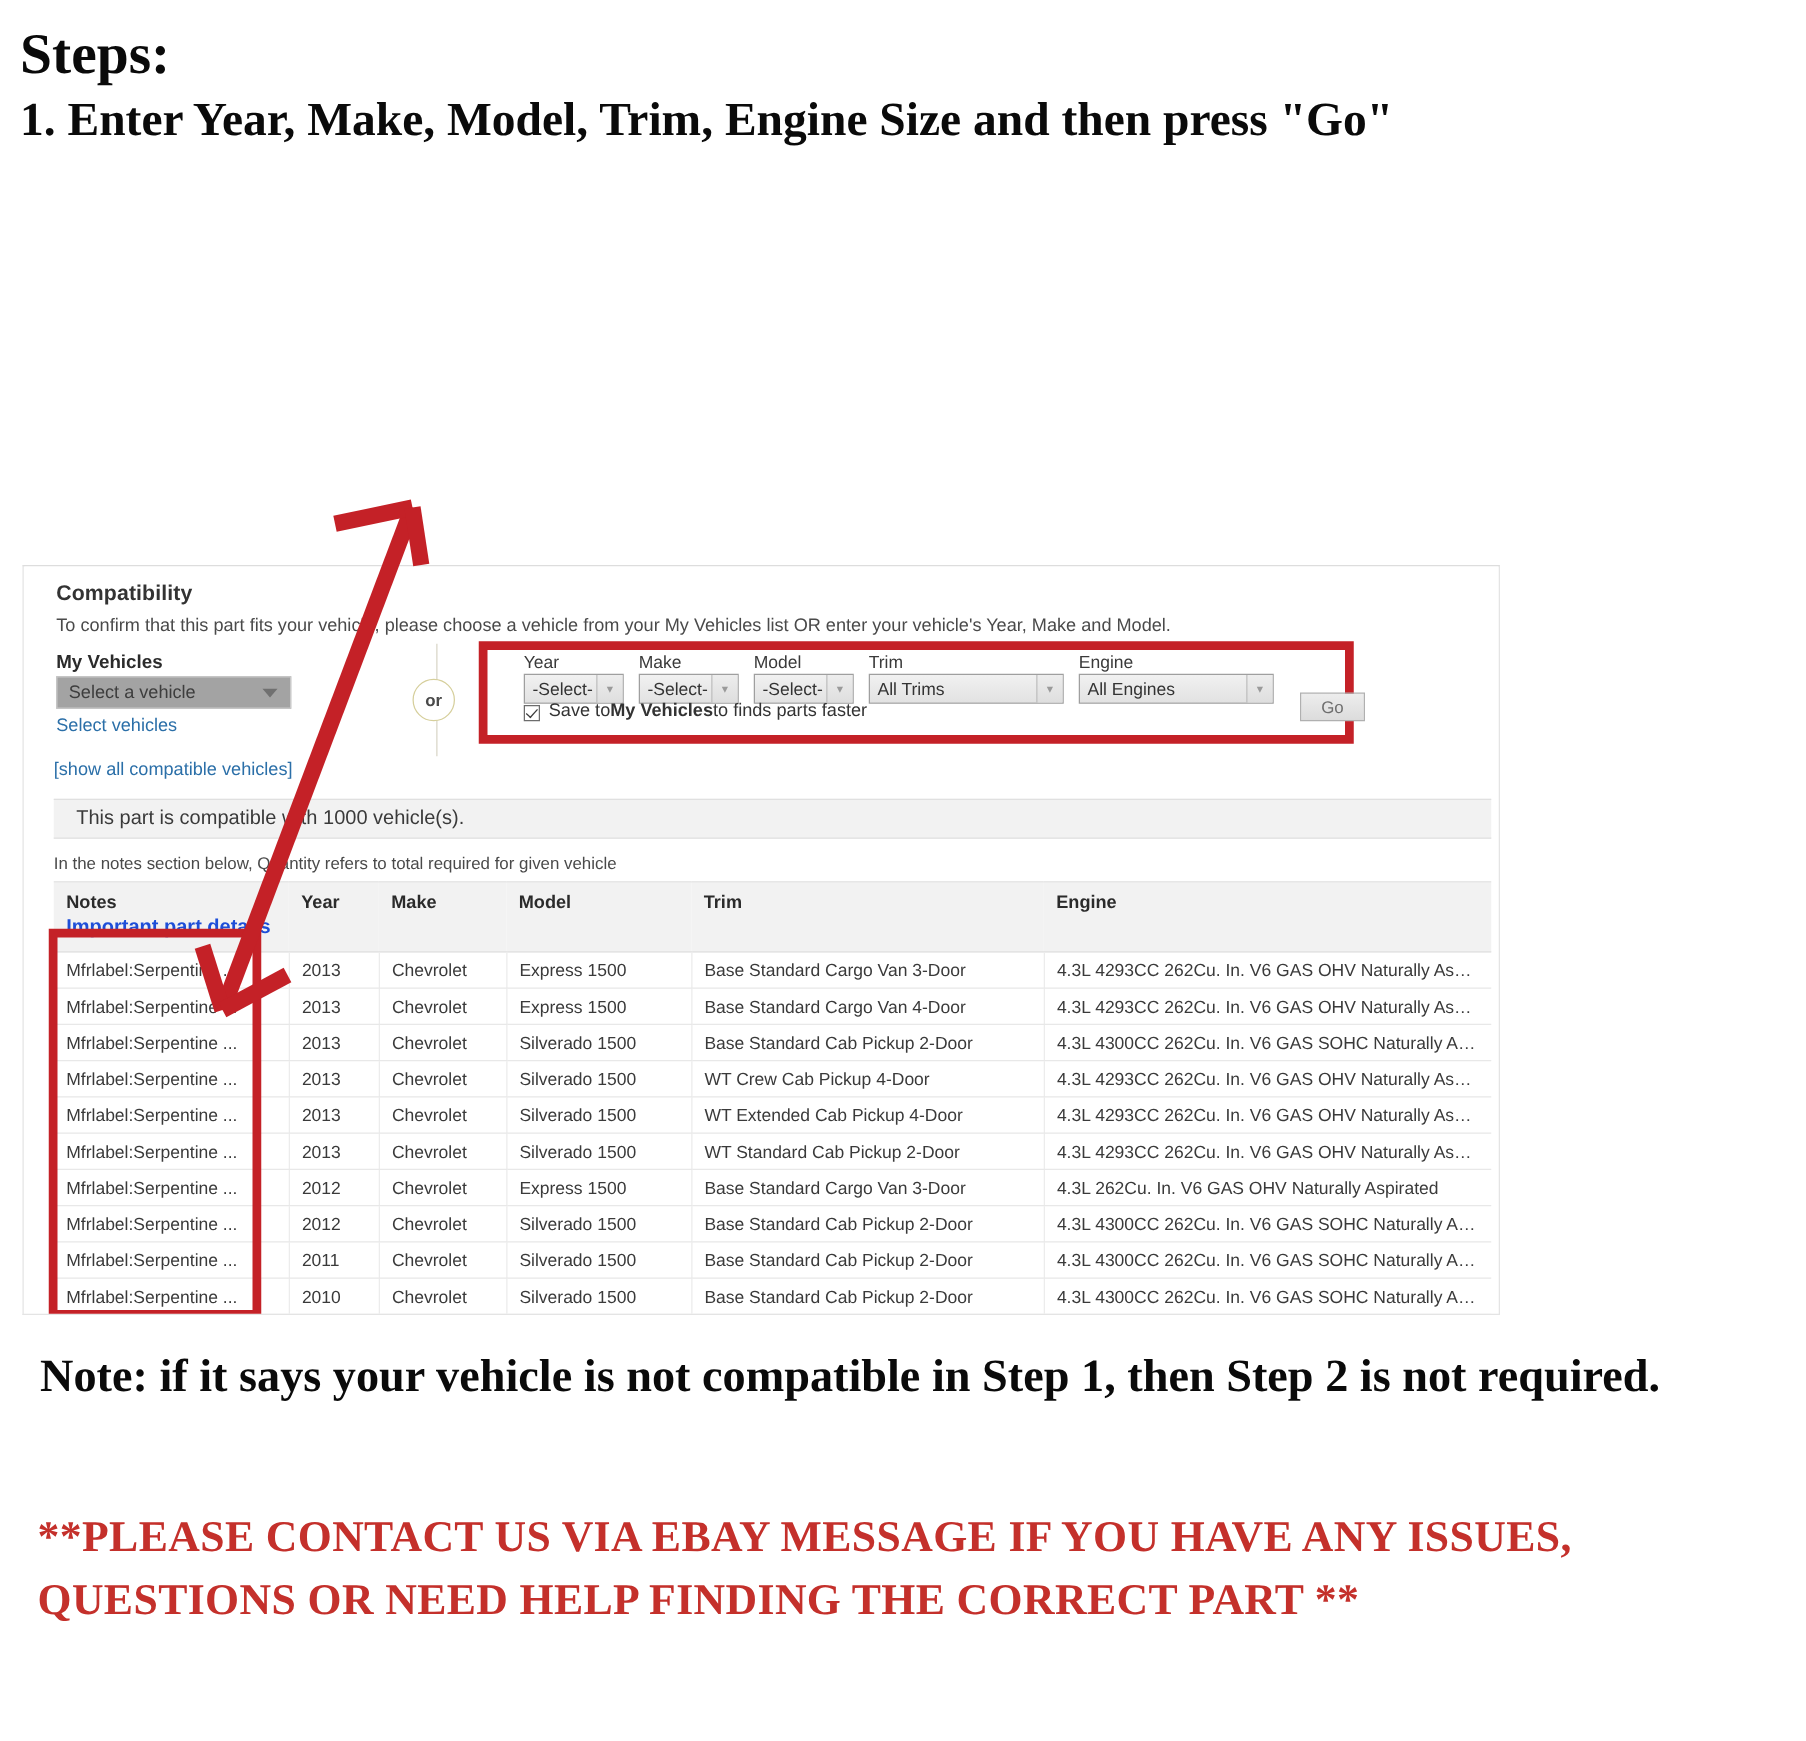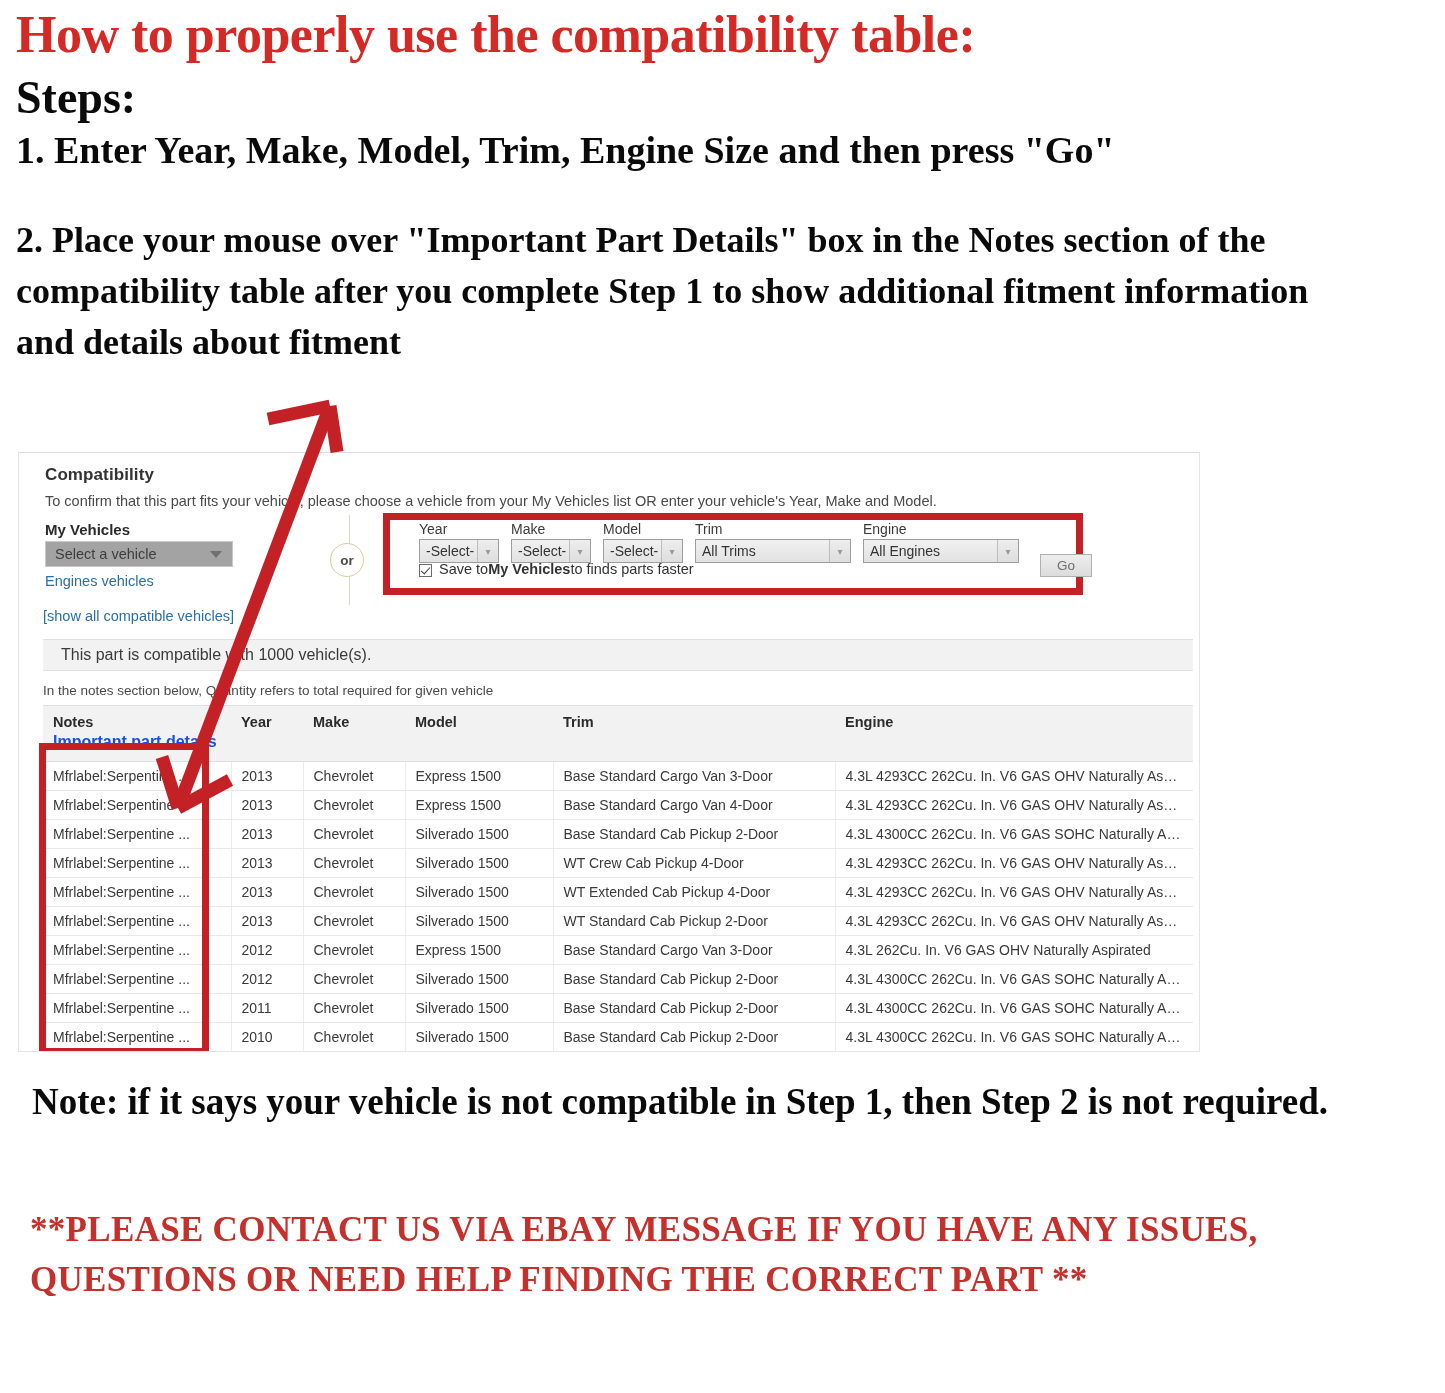--- a/index.html
+++ b/index.html
@@ -279,38 +279,36 @@
     font-family:"Liberation Serif", serif;
     font-size:35px;font-weight:bold;color:#c4302b;
     line-height:1.42;
     letter-spacing:0.3px;
   }
 </style>
 </head>
 <body>
 
 <div class="instructions">
-  <div class="h-title">How to properly use the compatibility table:</div>
   <div class="h-steps">Steps:</div>
   <div class="step-one">1. Enter Year, Make, Model, Trim, Engine Size and then press "Go"</div>
-  <div class="step-two">2. Place your mouse over "Important Part Details" box in the Notes section of the compatibility table after you complete Step 1 to show additional fitment information and details about fitment</div>
 </div>
 
 <div class="compat-panel">
  <div class="compat-inner">
 
   <div class="compat-heading">Compatibility</div>
   <div class="compat-sub">To confirm that this part fits your vehicle, please choose a vehicle from your My Vehicles list OR enter your vehicle's Year, Make and Model.</div>
 
   <div class="my-veh-label">My Vehicles</div>
   <div class="veh-select">
     <span>Select a vehicle</span>
     <span class="caret"></span>
   </div>
-  <div class="manage-link">Engines vehicles</div>
+  <div class="manage-link">Select vehicles</div>
   <div class="show-all-link">[show all compatible vehicles]</div>
 
   <div class="or-wrap">
     <div class="or-line"></div>
     <div class="or-circle">or</div>
   </div>
 
   <div class="fields">
     <div class="field f-year">
       <span class="flabel">Year</span>

